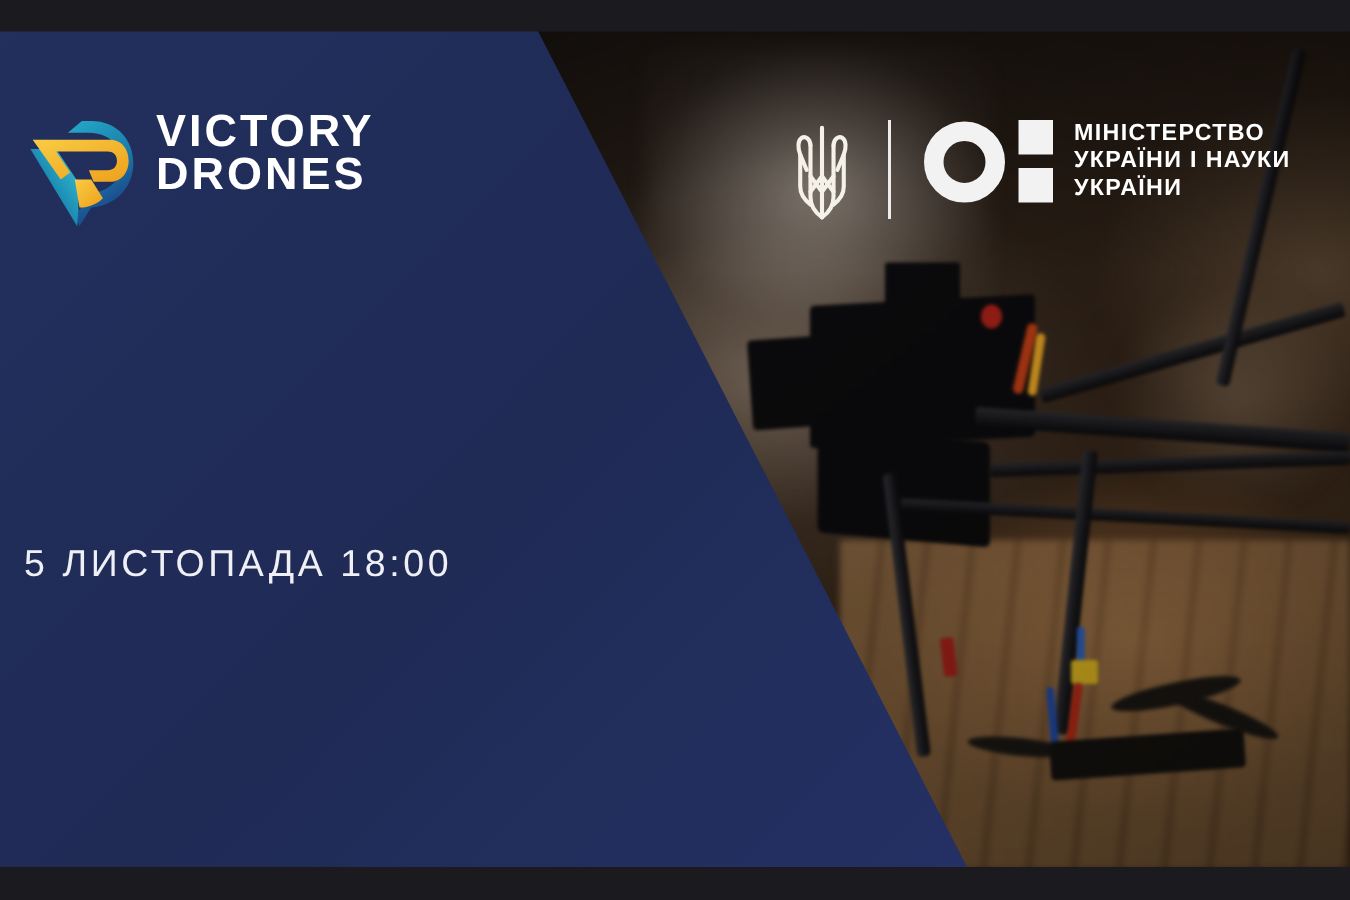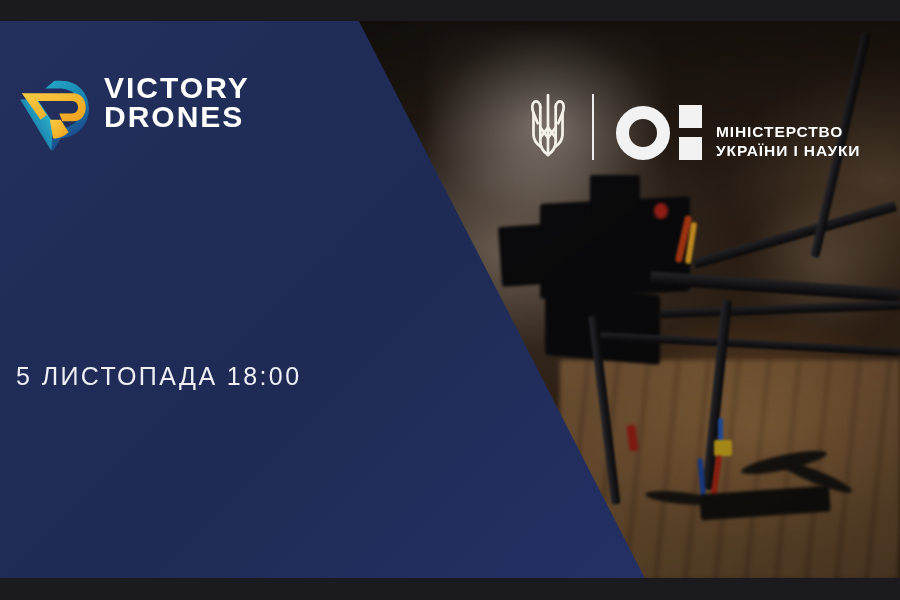--- a/index.html
+++ b/index.html
@@ -164,21 +164,21 @@
     letter-spacing: 2.0px;
   }
 
   
   .mon-lockup {
     position: absolute;
     left: 522px; top: 80px;
     height: 80px;
     z-index: 8;
     display: flex;
-    align-items: flex-end;
+    align-items: flex-start;
     gap: 0px;
   }
   .tryzub { width: 52px; height: 70px; flex: none; }
   .mon-divider {
     width: 2px; height: 66px;
     background: #ededed;
     margin: 0 22px 0 18px;
     flex: none;
   }
   .mon-mark {
@@ -325,19 +325,20 @@
     <div class="mon-mark">
       <div class="mon-ring"></div>
       <div class="mon-sq-col">
         <div class="mon-sq"></div>
         <div class="mon-sq"></div>
       </div>
     </div>
     <div class="mon-text">
       <span>МІНІСТЕРСТВО</span>
       <span>УКРАЇНИ І НАУКИ</span>
+      <span>УКРАЇНИ</span>
     </div>
   </div>
 
   <div class="event-date">5 ЛИСТОПАДА 18:00</div>
 
 
 </div>
 
 </body></html>

